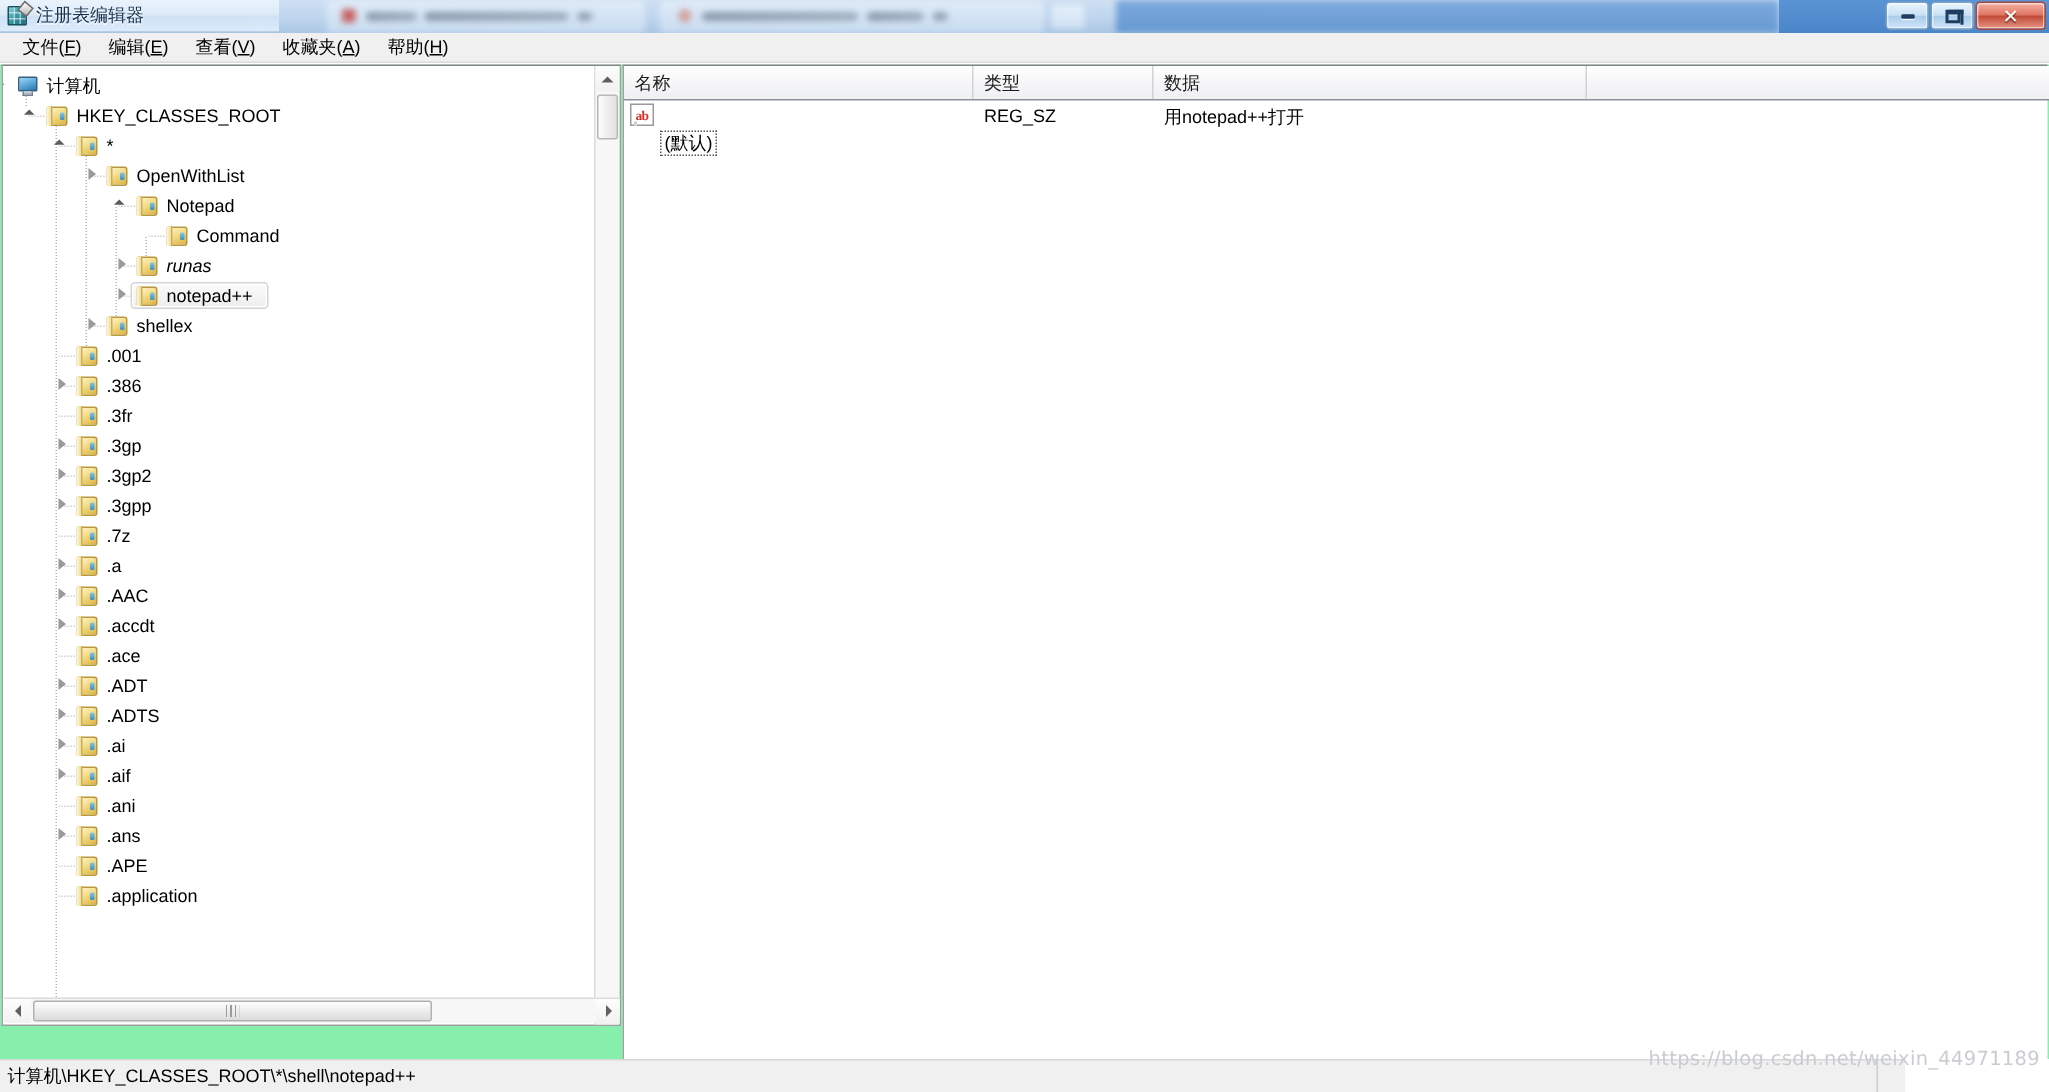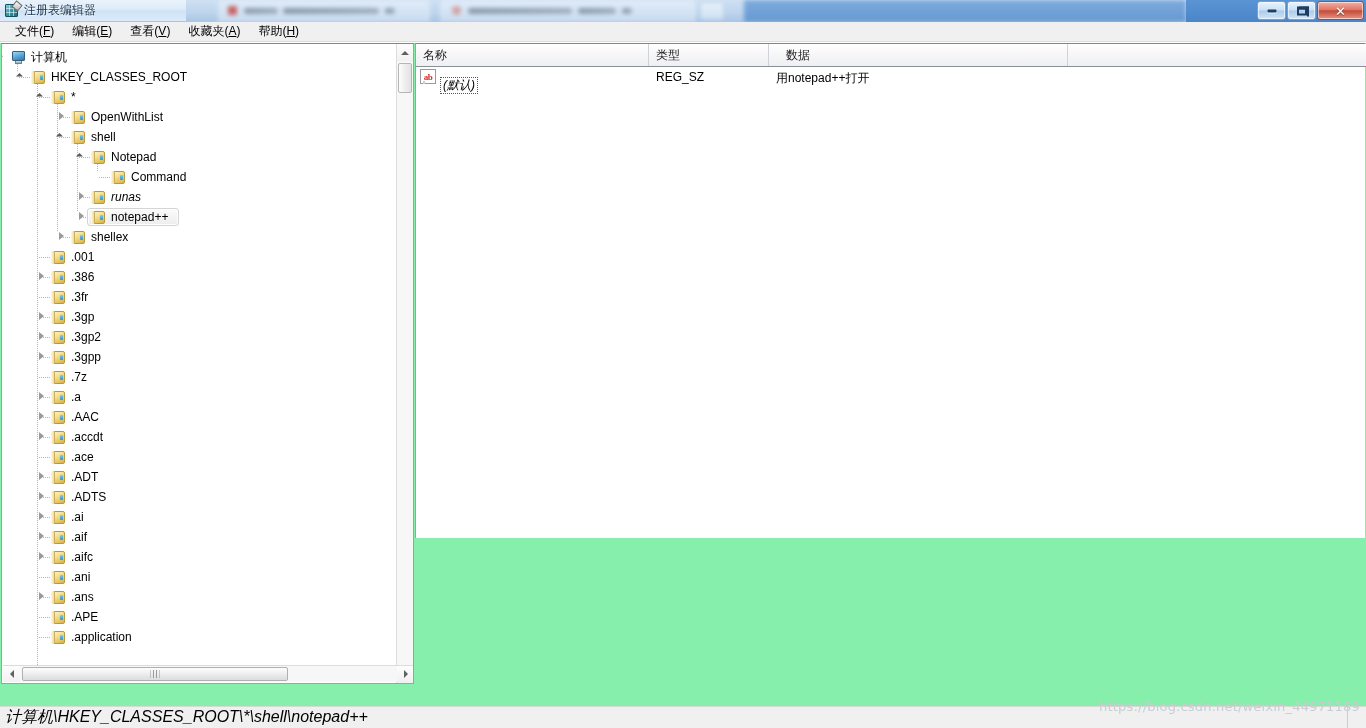--- a/index.html
+++ b/index.html
@@ -260,21 +260,21 @@
   }
   .sb-h .grip {
     position: absolute; left: 50%; top: 50%; transform: translate(-50%,-50%);
     width: 9px; height: 8px;
     background-image: repeating-linear-gradient(
         90deg, #9a9a9a 0 1px, transparent 1px 3px);
   }
 
   
   #list-pane {
-    position: absolute; left: 415px; top: 0; width: 950px; height: 495px;
+    position: absolute; left: 415px; top: 0; width: 950px; height: 663px;
     background: #ffffff;
     border-left: 1px solid #a0a0a0; border-top: 1px solid #848484;
   }
   #list-header {
     position: absolute; left: 0; top: 0; width: 950px; height: 23px;
     background: linear-gradient(180deg, #ffffff 0%, #f6f6f8 50%, #eff0f2 100%);
     border-bottom: 1px solid #8a8f98;
   }
   .col {
     position: absolute; top: 0; height: 22px;
@@ -295,31 +295,31 @@
   }
   .ab-icon::after {
     content: ""; position: absolute; left: 0; bottom: -1px;
     width: 100%; height: 3px;
     background: linear-gradient(90deg, transparent 0 2px, #cfcfcf 2px 4px, transparent 4px);
   }
   .cell {
     position: absolute; font-size: 12px; color: #000; white-space: nowrap;
   }
   .cell.focus {
-    border: 1px dotted #555; padding: 0 2px; top: 10px;
-    line-height: 15px; height: 17px; font-style: italic;
+    border: 1px dotted #555; padding: 0 2px; top: 20px;
+    line-height: 15px; height: 17px;
   }
 
   
   #statusbar {
-    position: absolute; left: 0; top: 706px; width: 1366px; height: 22px;
+    position: absolute; left: 0; top: 706px; width: 1270px; height: 22px;
     background: #f0f0f0;
     border-top: 1px solid #d8d8d8;
     display: flex; align-items: center; padding-left: 5px;
-    font-size: 16px; color: #000; font-style: italic;
+    font-size: 12px; color: #000;
   }
   #statusbar .sep {
     position: absolute; right: 18px; top: 0; width: 1px; height: 22px;
     background: #cdcdcd;
   }
 
   
   #watermark {
     position: absolute; right: 6px; top: 699px;
     font-size: 13px; color: #c9ccd1;
@@ -460,34 +460,20 @@
               <div class="inner" style="margin-left: 68px;">
                 <span class="ficon">
                   <span class="fbody"></span>
                   <span class="fspine"></span>
                   <span class="fdot"></span>
                 </span>
                 <span class="tlabel">OpenWithList</span>
               </div>
             </div>
             <div class="tnode">
-              <div class="dotline-h" style="left: 57px; width: 11px;"></div>
-              <div class="expander" style="left: 54px;">
-                <span class="tri expanded"></span>
-              </div>
-              <div class="inner" style="margin-left: 68px;">
-                <span class="ficon">
-                  <span class="fbody"></span>
-                  <span class="fspine"></span>
-                  <span class="fdot"></span>
-                </span>
-                <span class="tlabel">shell</span>
-              </div>
-            </div>
-            <div class="tnode">
               <div class="dotline-h" style="left: 77px; width: 11px;"></div>
               <div class="expander" style="left: 74px;">
                 <span class="tri expanded"></span>
               </div>
               <div class="inner" style="margin-left: 88px;">
                 <span class="ficon">
                   <span class="fbody"></span>
                   <span class="fspine"></span>
                   <span class="fdot"></span>
                 </span>
@@ -737,34 +723,20 @@
               <div class="expander" style="left: 34px;">
                 <span class="tri collapsed"></span>
               </div>
               <div class="inner" style="margin-left: 48px;">
                 <span class="ficon">
                   <span class="fbody"></span>
                   <span class="fspine"></span>
                   <span class="fdot"></span>
                 </span>
                 <span class="tlabel">.aif</span>
-              </div>
-            </div>
-            <div class="tnode">
-              <div class="dotline-h" style="left: 37px; width: 11px;"></div>
-              <div class="expander" style="left: 34px;">
-                <span class="tri collapsed"></span>
-              </div>
-              <div class="inner" style="margin-left: 48px;">
-                <span class="ficon">
-                  <span class="fbody"></span>
-                  <span class="fspine"></span>
-                  <span class="fdot"></span>
-                </span>
-                <span class="tlabel">.aifc</span>
               </div>
             </div>
             <div class="tnode">
               <div class="dotline-h" style="left: 37px; width: 11px;"></div>
               <div class="inner" style="margin-left: 48px;">
                 <span class="ficon">
                   <span class="fbody"></span>
                   <span class="fspine"></span>
                   <span class="fdot"></span>
                 </span>
@@ -834,21 +806,21 @@
     </div>
 
     <div id="list-pane">
       <div id="list-header">
         <div class="col" style="left:0px;width:233px;">
           <span>名称</span>
         </div>
         <div class="col" style="left:233px;width:120px;">
           <span>类型</span>
         </div>
-        <div class="col" style="left:363px;width:289px;">
+        <div class="col" style="left:353px;width:289px;">
           <span>数据</span>
         </div>
       </div>
 
       <div id="list-rows">
         <div class="lrow">
           <span class="ab-icon">ab</span>
           <span class="cell focus" style="left:24px;">(默认)</span>
           <span class="cell" style="left:240px;top:3px;">REG_SZ</span>
           <span class="cell" style="left:360px;top:3px;">用notepad++打开</span>

